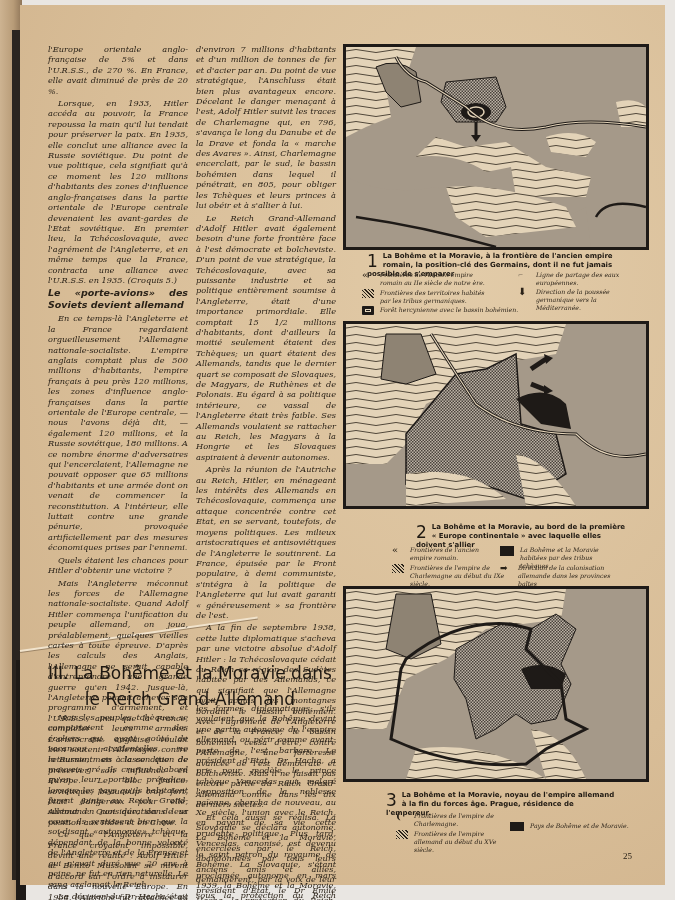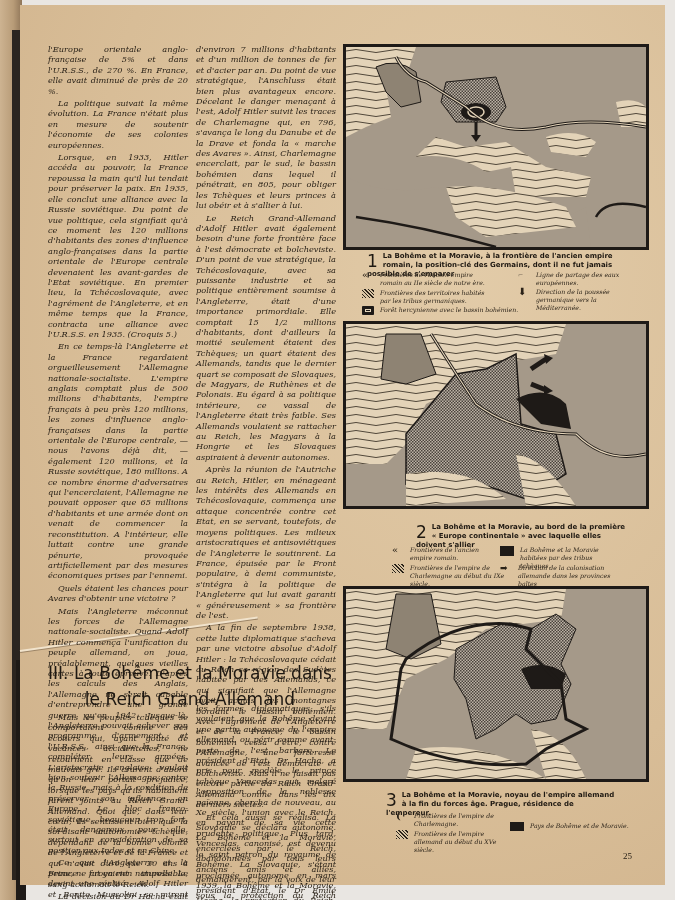--- a/index.html
+++ b/index.html
@@ -50,24 +50,24 @@
         <rect width="40" height="8" fill="#e3d3b8"></rect>
         <path d="M0 4 Q10 1 20 4 T40 4" fill="none" stroke="#2a2218" stroke-width="0.8"></path>
       </pattern>
     </defs>
   </svg>
 </div>
 <div class="tear"></div>
 
 <div class="col col1">
   <p style="text-indent:0">l'Europe orientale anglo-française de 5% et dans l'U.R.S.S., de 270 %. En France, elle avait diminué de près de 20 %.</p>
-  <p>La politique suivait la même évolution. La France n'était plus en mesure de soutenir l'économie de ses colonies européennes.</p>
   <p>Lorsque, en 1933, Hitler accéda au pouvoir, la France repoussa la main qu'il lui tendait pour préserver la paix. En 1935, elle conclut une alliance avec la Russie soviétique. Du point de vue politique, cela signifiait qu'à ce moment les 120 millions d'habitants des zones d'influence anglo-françaises dans la partie orientale de l'Europe centrale devenaient les avant-gardes de l'Etat soviétique. En premier lieu, la Tchécoslovaquie, avec l'agrément de l'Angleterre, et en même temps que la France, contracta une alliance avec l'U.R.S.S. en 1935. (Croquis 5.)</p>
+  <p class="subhead">Le «porte-avions» des Soviets devient allemand</p>
   <p>En ce temps-là l'Angleterre et la France regardaient orgueilleusement l'Allemagne nationale-socialiste. L'empire anglais comptait plus de 500 millions d'habitants, l'empire français à peu près 120 millions, les zones d'influence anglo-françaises dans la partie orientale de l'Europe centrale, — nous l'avons déjà dit, — également 120 millions, et la Russie soviétique, 180 millions. A ce nombre énorme d'adversaires qui l'encerclaient, l'Allemagne ne pouvait opposer que 65 millions d'habitants et une armée dont on venait de commencer la reconstitution. A l'intérieur, elle luttait contre une grande pénurie, provoquée artificiellement par des mesures économiques prises par l'ennemi.</p>
-  <p>Quels étaient les chances pour Avares d'obtenir une victoire ?</p>
+  <p>Quels étaient les chances pour Hitler d'obtenir une victoire ?</p>
   <p>Mais l'Angleterre méconnut les forces de l'Allemagne nationale-socialiste. Quand Adolf Hitler commença l'unification du peuple allemand, on joua, préalablement, quelques vieilles cartes à toute épreuve. D'après les calculs des Anglais, l'Allemagne ne serait capable d'entreprendre une grande guerre qu'en 1942. Jusque-là, l'Angleterre pouvait achever son programme d'armement, et l'U.R.S.S., ainsi que la France, compléter leurs armées. L'aristocratie anglaise voulait bien soutenir l'Allemagne contre la Russie, mais à la condition de préserver son influence en Europe. Le bloc franco-soviétique, beaucoup trop fort, était dangereux pour elle, surtout en considération de sa position aux Indes et en Chine.</p>
   <p>Ce que l'Angleterre et la France croyaient impossible, devint une réalité : Adolf Hitler et Benito Mussolini se mirent d'accord sur l'ordre à instaurer dans la nouvelle Europe. En 1938, l'Autriche fut rattachée au Reich. Pour celle-ci, c'était un gain</p>
 </div>
 
 <div class="col col2">
   <p style="text-indent:0">d'environ 7 millions d'habitants et d'un million de tonnes de fer et d'acier par an. Du point de vue stratégique, l'Anschluss était bien plus avantageux encore. Décelant le danger menaçant à l'est, Adolf Hitler suivit les traces de Charlemagne qui, en 796, s'avança le long du Danube et de la Drave et fonda la « marche des Avares ». Ainsi, Charlemagne encerclait, par le sud, le bassin bohémien dans lequel il pénétrait, en 805, pour obliger les Tchèques et leurs princes à lui obéir et à s'allier à lui.</p>
   <p>Le Reich Grand-Allemand d'Adolf Hitler avait également besoin d'une forte frontière face à l'est démocrate et bolcheviste. D'un point de vue stratégique, la Tchécoslovaquie, avec sa puissante industrie et sa politique entièrement soumise à l'Angleterre, était d'une importance primordiale. Elle comptait 15 1/2 millions d'habitants, dont d'ailleurs la moitié seulement étaient des Tchèques; un quart étaient des Allemands, tandis que le dernier quart se composait de Slovaques, de Magyars, de Ruthènes et de Polonais. Eu égard à sa politique intérieure, ce vassal de l'Angleterre était très faible. Ses Allemands voulaient se rattacher au Reich, les Magyars à la Hongrie et les Slovaques aspiraient à devenir autonomes.</p>
   <p>Après la réunion de l'Autriche au Reich, Hitler, en ménageant les intérêts des Allemands en Tchécoslovaquie, commença une attaque concentrée contre cet Etat, en se servant, toutefois, de moyens politiques. Les milieux aristocratiques et antisoviétiques de l'Angleterre le soutinrent. La France, épuisée par le Front populaire, à demi communiste, s'intégra à la politique de l'Angleterre qui lui avait garanti « généreusement » sa frontière de l'est.</p>
   <p>A la fin de septembre 1938, cette lutte diplomatique s'acheva par une victoire absolue d'Adolf Hitler : la Tchécoslovaquie cédait au Reich sa région des Sudètes habitée par des Allemands, ce qui signifiait que l'Allemagne avait acquis les montagnes bordant le bassin bohémien. Avec l'agrément de l'Angleterre et de la France, le bassin bohémien cessa d'être, contre l'Allemagne, une forteresse avancée de l'est démocrate et bolcheviste. Mais il ne faisait pas encore partie du Reich Grand-Allemand comme dans les dix derniers siècles.</p>
   <p>Et cela aussi se réalisa. La Slovaquie se déclara autonome. La Bohême et la Moravie, encerclées par le Reich, abandonnées par tous leurs anciens amis et alliés, demandèrent, par la voix de leur président d'Etat, le Dr Emile Hacha, la protection du Reich. Ainsi fut reconstituée, en mars 1939, l'ancienne unité du Reich Grand-Allemand. Le bassin bohémien tout entier ainsi que la porte morave étaient unis au Reich.</p>

